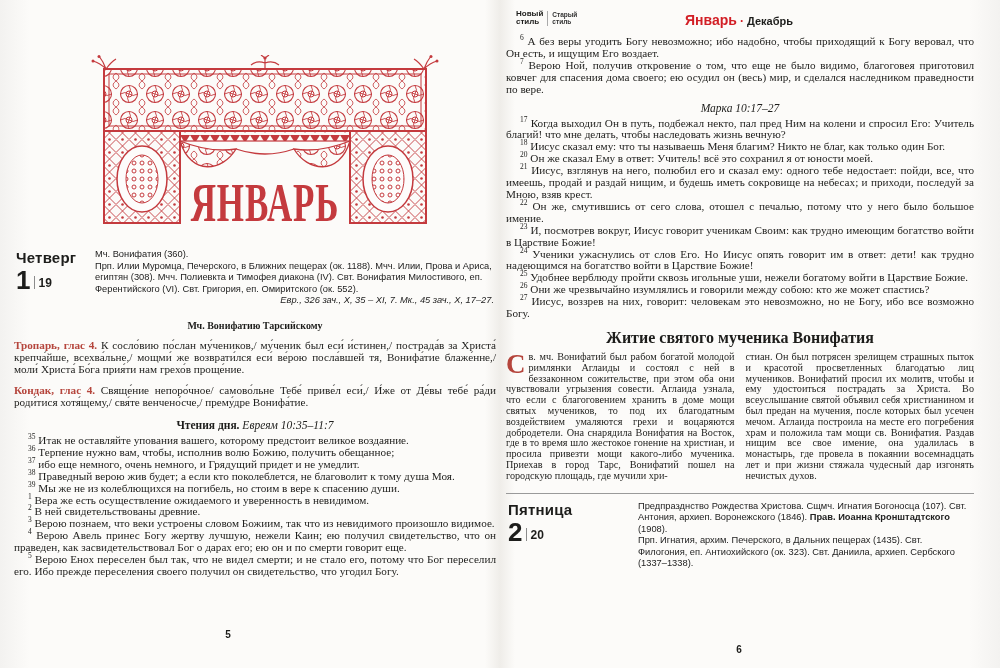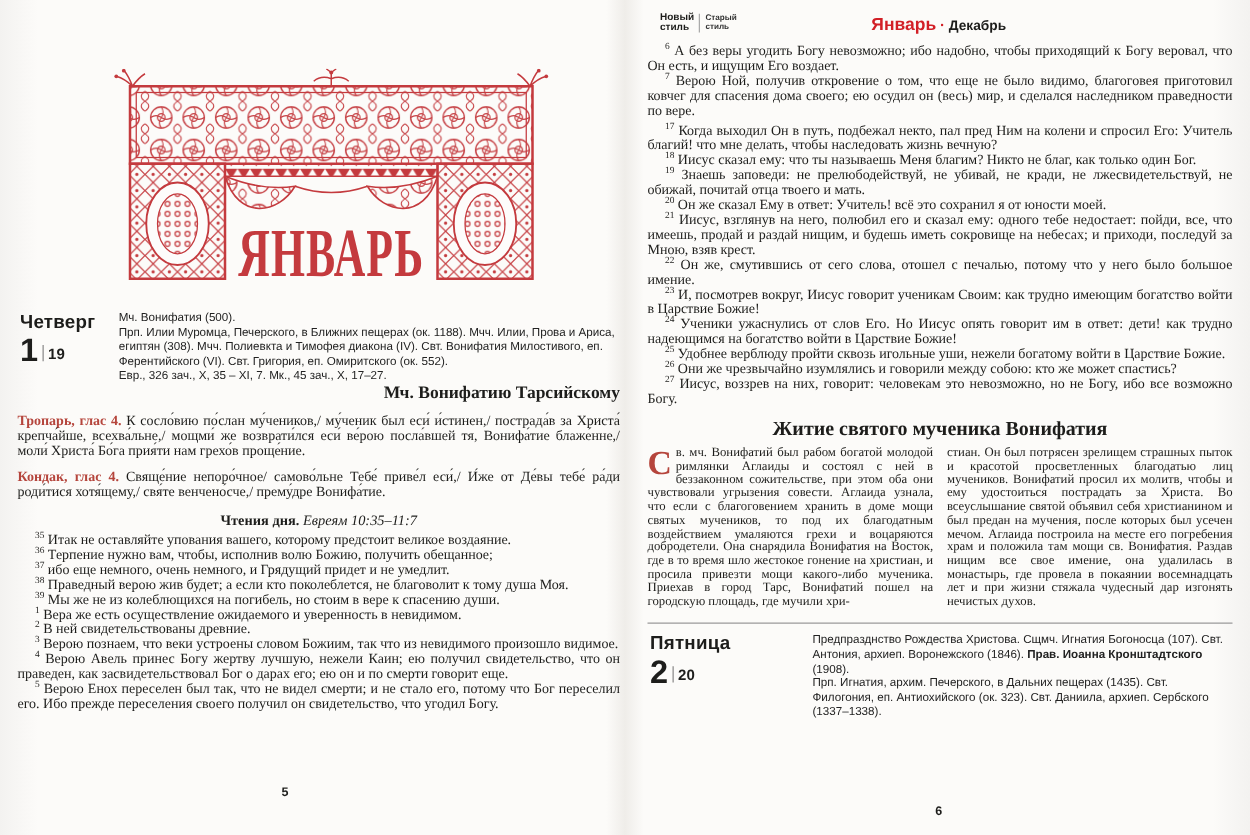--- a/index.html
+++ b/index.html
@@ -11,40 +11,40 @@
     --serif:"Liberation Serif",serif;
   }
   *{margin:0;padding:0;box-sizing:border-box;}
   html,body{width:1000px;height:668px;overflow:hidden;background:#f4f3f1;}
   .spread{
     position:relative;width:1000px;height:668px;color:var(--ink);
     background:linear-gradient(90deg,#f3f2f0 0,#fcfbf9 3%,#fcfbf9 48.5%,#efede9 50%,#fcfbf9 51.5%,#fcfbf9 97%,#f3f2f0 100%);
   }
   .page{position:absolute;top:0;height:668px;}
   .page-left{left:14px;width:482px;}
-  .page-right{left:512px;width:478px;}
+  .page-right{left:500px;width:478px;}
 
   
   .orn-wrap{margin:55px 56px 0 76px;width:350px;height:180px;}
 
   
   .day-row{display:flex;margin-top:14px;}
   .day-block{width:81px;flex:none;padding-left:2px;font-family:var(--sans);}
   .day-name{font-weight:bold;font-size:15px;line-height:17px;letter-spacing:.2px;}
   .day-nums{display:flex;align-items:flex-end;margin-top:3px;}
   .day-new{font-weight:bold;font-size:26px;line-height:22px;}
   .day-bar{width:1px;height:13px;background:#8b8b8b;margin:0 3px 2px 4px;}
   .day-old{font-weight:bold;font-size:12px;line-height:12px;padding-bottom:2px;}
 
   .commem{flex:1;font-family:var(--sans);font-size:9.3px;line-height:11.6px;color:#222;padding-right:2px;text-align:left;}
-  .commem .ref{}
+  .commem .ref{font-style:italic;text-align:right;}
   .commem b{font-weight:bold;}
 
   
-  .sect-title{font-family:var(--serif);font-weight:bold;font-size:14px;text-align:right;}
+  .sect-title{font-family:var(--serif);font-weight:bold;font-size:10px;text-align:center;margin-top:13px;}
   .para{font-family:var(--serif);font-size:11.2px;line-height:12.2px;text-align:justify;margin-top:8px;}
   .para .lbl{font-weight:bold;color:var(--red-label);}
   .read-head{font-family:var(--serif);font-size:11.5px;text-align:center;margin-top:11px;}
   .read-head .b{font-weight:bold;}
   .read-head .i,.gospel-head{font-style:italic;}
   .gospel-head{font-family:var(--serif);font-size:11.5px;text-align:center;margin:6px 0 3px;}
   .verses{margin-top:4px;}
   .verse{font-family:var(--serif);font-size:11.2px;line-height:11.9px;text-align:justify;text-indent:14px;}
   .verse sup{font-size:7.5px;line-height:0;}
 
@@ -131,21 +131,21 @@
     <div class="day-row">
       <div class="day-block">
         <div class="day-name">Четверг</div>
         <div class="day-nums">
           <span class="day-new">1</span>
           <span class="day-bar"></span>
           <span class="day-old">19</span>
         </div>
       </div>
       <div class="commem">
-        <div>Мч. Вонифатия (500).</div>
+        <div>Мч. Вонифатия (360).</div>
         <div>Прп. Илии Муромца, Печерского, в Ближних пещерах (ок. 1188). Мчч. Илии, Прова и Ариса, египтян (308). Мчч. Полиевкта и Тимофея диакона (IV). Свт. Вонифатия Милостивого, еп. Ферентийского (VI). Свт. Григория, еп. Омиритского (ок. 552).</div>
         <div class="ref">Евр., 326 зач., X, 35 – XI, 7. Мк., 45 зач., X, 17–27.</div>
       </div>
     </div>
 
     <div class="sect-title">Мч. Вонифатию Тарсийскому</div>
 
     <p class="para"><span class="lbl">Тропарь, глас 4.</span><span> К сосло́вию по́слан му́чеников,/ му́ченик был еси́ и́стинен,/ пострада́в за Христа́ крепча́йше, всехва́льне,/ мощми́ же возврати́лся еси́ ве́рою посла́вшей тя, Вонифа́тие блаже́нне,/ моли́ Христа́ Бо́га прия́ти нам грехо́в проще́ние.</span></p>
 
     <p class="para"><span class="lbl">Кондак, глас 4.</span><span> Свяще́ние непоро́чное/ самово́льне Тебе́ приве́л еси́,/ И́же от Де́вы тебе́ ра́ди роди́тися хотя́щему,/ свя́те венчено́сче,/ прему́дре Вонифа́тие.</span></p>
@@ -185,25 +185,25 @@
         <span class="month-new">Январь</span><span class="month-dot">·</span><span class="month-old">Декабрь</span>
       </div>
     </div>
 
     <div class="rp-body">
       <div class="verses">
           <p class="verse"><sup>6</sup>&nbsp;А без веры угодить Богу невозможно; ибо надобно, чтобы приходящий к Богу веровал, что Он есть, и ищущим Его воздает.</p>
           <p class="verse"><sup>7</sup>&nbsp;Верою Ной, получив откровение о том, что еще не было видимо, благоговея приготовил ковчег для спасения дома своего; ею осудил он (весь) мир, и сделался наследником праведности по вере.</p>
         </div>
 
+      <div class="gospel-head">Марка 10:17–27</div>
 
       <div class="verses">
           <p class="verse"><sup>17</sup>&nbsp;Когда выходил Он в путь, подбежал некто, пал пред Ним на колени и спросил Его: Учитель благий! что мне делать, чтобы наследовать жизнь вечную?</p>
           <p class="verse"><sup>18</sup>&nbsp;Иисус сказал ему: что ты называешь Меня благим? Никто не благ, как только один Бог.</p>
-          <p class="verse"><sup>19</sup>&nbsp;Знаешь заповеди: не прелюбодействуй, не убивай, не кради, не лжесвидетельствуй, не обижай, почитай отца твоего и мать.</p>
           <p class="verse"><sup>20</sup>&nbsp;Он же сказал Ему в ответ: Учитель! всё это сохранил я от юности моей.</p>
           <p class="verse"><sup>21</sup>&nbsp;Иисус, взглянув на него, полюбил его и сказал ему: одного тебе недостает: пойди, все, что имеешь, продай и раздай нищим, и будешь иметь сокровище на небесах; и приходи, последуй за Мною, взяв крест.</p>
           <p class="verse"><sup>22</sup>&nbsp;Он же, смутившись от сего слова, отошел с печалью, потому что у него было большое имение.</p>
           <p class="verse"><sup>23</sup>&nbsp;И, посмотрев вокруг, Иисус говорит ученикам Своим: как трудно имеющим богатство войти в Царствие Божие!</p>
           <p class="verse"><sup>24</sup>&nbsp;Ученики ужаснулись от слов Его. Но Иисус опять говорит им в ответ: дети! как трудно надеющимся на богатство войти в Царствие Божие!</p>
           <p class="verse"><sup>25</sup>&nbsp;Удобнее верблюду пройти сквозь игольные уши, нежели богатому войти в Царствие Божие.</p>
           <p class="verse"><sup>26</sup>&nbsp;Они же чрезвычайно изумлялись и говорили между собою: кто же может спастись?</p>
           <p class="verse"><sup>27</sup>&nbsp;Иисус, воззрев на них, говорит: человекам это невозможно, но не Богу, ибо все возможно Богу.</p>
         </div>
 

